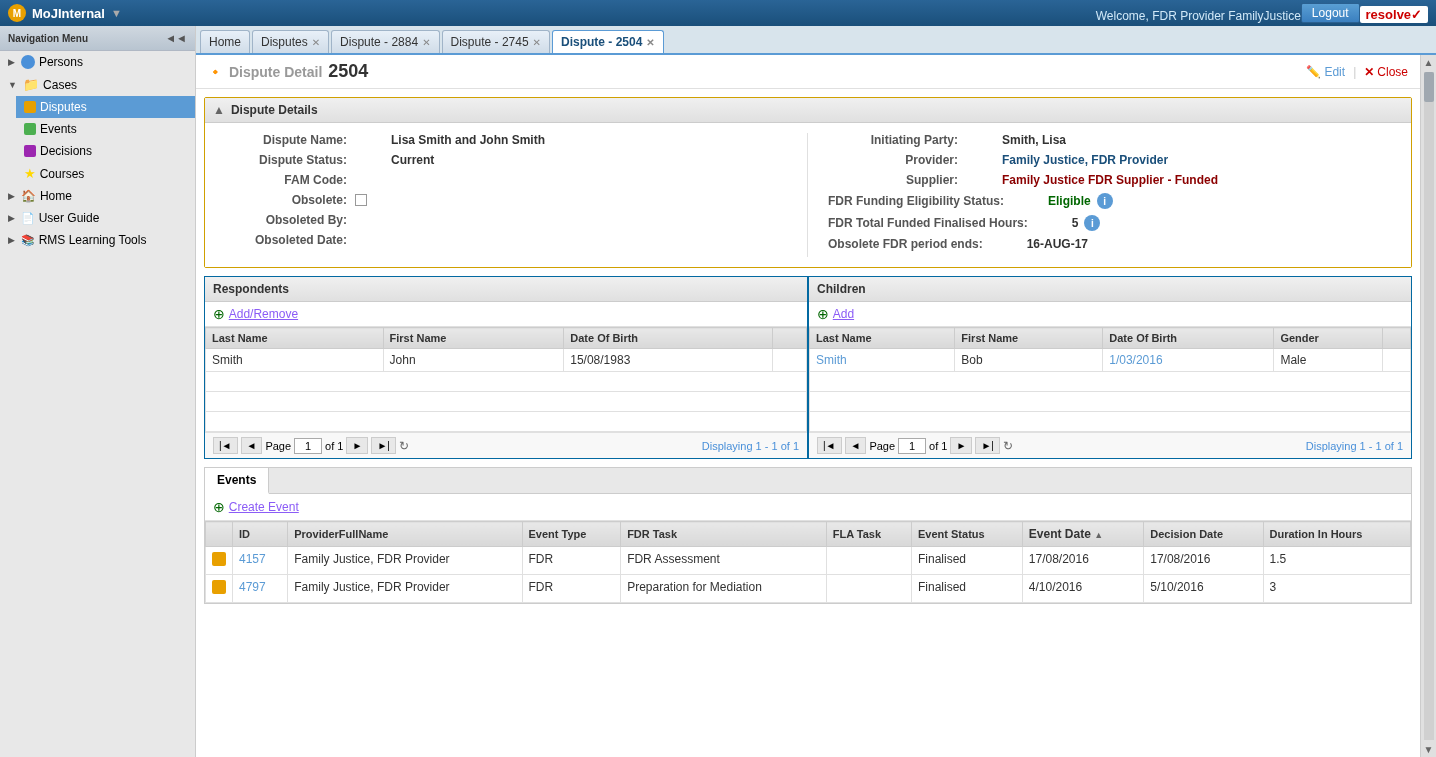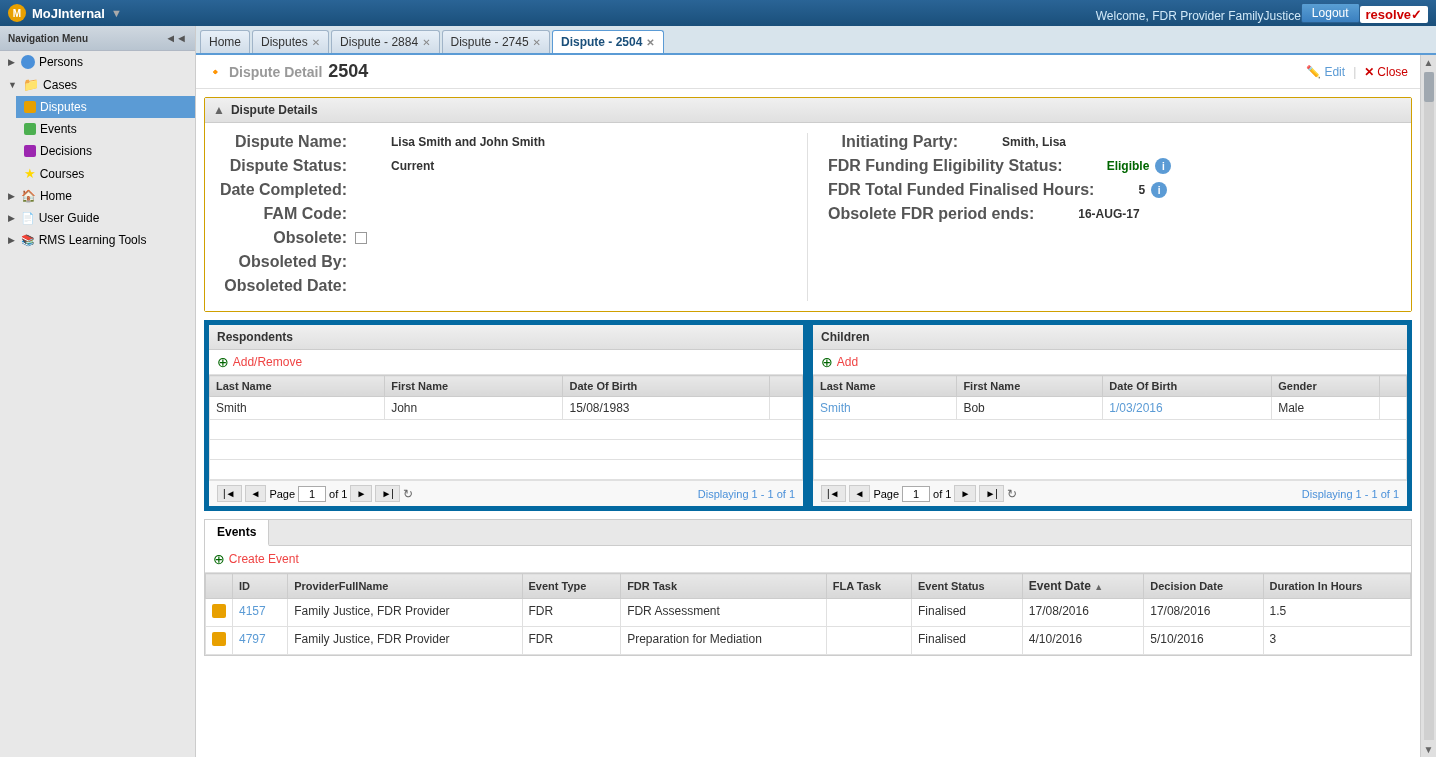--- a/index.html
+++ b/index.html
@@ -138,55 +138,55 @@
       color: #333;
     }
     .section-toggle { font-size: 12px; color: #666; cursor: pointer; }
     .section-body { padding: 10px 12px; background: white; }
 
     
     .form-grid { display: grid; grid-template-columns: 1fr 1fr; gap: 0; }
     .form-left { border-right: 1px solid #e0e0e0; padding-right: 20px; }
     .form-right { padding-left: 20px; }
     .field-row { display: flex; align-items: center; margin-bottom: 6px; }
-    .field-label { color: #555; text-align: right; min-width: 130px; margin-right: 8px; font-size: 16px; font-weight: bold; }
+    .field-label { color: #555; text-align: right; min-width: 130px; margin-right: 8px; font-size: 12px; font-weight: bold; }
     .field-value { color: #333; font-size: 12px; padding-left: 36px; }
     .field-value.bold { font-weight: bold; }
     .field-value.blue { color: #1a4f7a; font-weight: bold; }
     .field-value.funded { color: #8B0000; font-weight: bold; }
     .field-value.eligible { color: #006600; font-weight: bold; }
     .checkbox-empty { width: 12px; height: 12px; border: 1px solid #999; background: white; display: inline-block; }
     .info-icon {
       display: inline-flex; align-items: center; justify-content: center;
       width: 16px; height: 16px; border-radius: 50%;
       background: #5b9bd5; color: white; font-size: 10px; font-weight: bold;
       cursor: pointer; margin-left: 6px;
     }
 
     
     .sub-section-grid { display: grid; grid-template-columns: 1fr 1fr; gap: 0; margin: 8px; }
-    .sub-section { border: 5px solid #0369a1; }
+    .sub-section { border: 1px solid #0369a1; }
     .sub-section-header {
       background: linear-gradient(to bottom, #f0f0f0, #e0e0e0);
       padding: 5px 8px;
       font-weight: bold;
       font-size: 12px;
       color: #333;
       border-bottom: 1px solid #ccc;
     }
     .sub-section-body { background: white; }
     .add-row {
       padding: 4px 8px;
       display: flex;
       align-items: center;
       gap: 4px;
       border-bottom: 1px solid #e0e0e0;
     }
     .add-btn { color: #006600; font-size: 14px; cursor: pointer; }
-    .add-label { color: #ef4444; cursor: pointer; font-size: 12px; }
+    .add-label { color: #8b5cf6; cursor: pointer; font-size: 12px; text-decoration: underline; }
     .data-table { width: 100%; border-collapse: collapse; }
     .data-table th {
       background: linear-gradient(to bottom, #e8e8e8, #d8d8d8);
       border: 1px solid #ccc;
       padding: 4px 6px;
       text-align: left;
       font-size: 11px;
       font-weight: bold;
       color: #333;
     }
@@ -398,24 +398,20 @@
               <div class="form-left">
                 <div class="field-row">
                   <span class="field-label">Dispute Name:</span>
                   <span class="field-value bold">Lisa Smith and John Smith</span>
                 </div>
                 <div class="field-row">
                   <span class="field-label">Dispute Status:</span>
                   <span class="field-value bold">Current</span>
                 </div>
                 <div class="field-row">
-                  <span class="field-label">Date Completed:</span>
-                  <span class="field-value"></span>
-                </div>
-                <div class="field-row">
                   <span class="field-label">FAM Code:</span>
                   <span class="field-value"></span>
                 </div>
                 <div class="field-row">
                   <span class="field-label">Obsolete:</span>
                   <span class="checkbox-empty"></span>
                 </div>
                 <div class="field-row">
                   <span class="field-label">Obsoleted By:</span>
                   <span class="field-value"></span>
@@ -423,20 +419,28 @@
                 <div class="field-row">
                   <span class="field-label">Obsoleted Date:</span>
                   <span class="field-value"></span>
                 </div>
               </div>
 
               <div class="form-right">
                 <div class="field-row">
                   <span class="field-label">Initiating Party:</span>
                   <span class="field-value bold">Smith, Lisa</span>
+                </div>
+                <div class="field-row">
+                  <span class="field-label">Provider:</span>
+                  <span class="field-value blue">Family Justice, FDR Provider</span>
+                </div>
+                <div class="field-row">
+                  <span class="field-label">Supplier:</span>
+                  <span class="field-value funded">Family Justice FDR Supplier - Funded</span>
                 </div>
                 <div class="field-row">
                   <span class="field-label">FDR Funding Eligibility Status:</span>
                   <span class="field-value eligible">Eligible</span>
                   <span class="info-icon">i</span>
                 </div>
                 <div class="field-row">
                   <span class="field-label">FDR Total Funded Finalised Hours:</span>
                   <span class="field-value bold">5</span>
                   <span class="info-icon">i</span>

